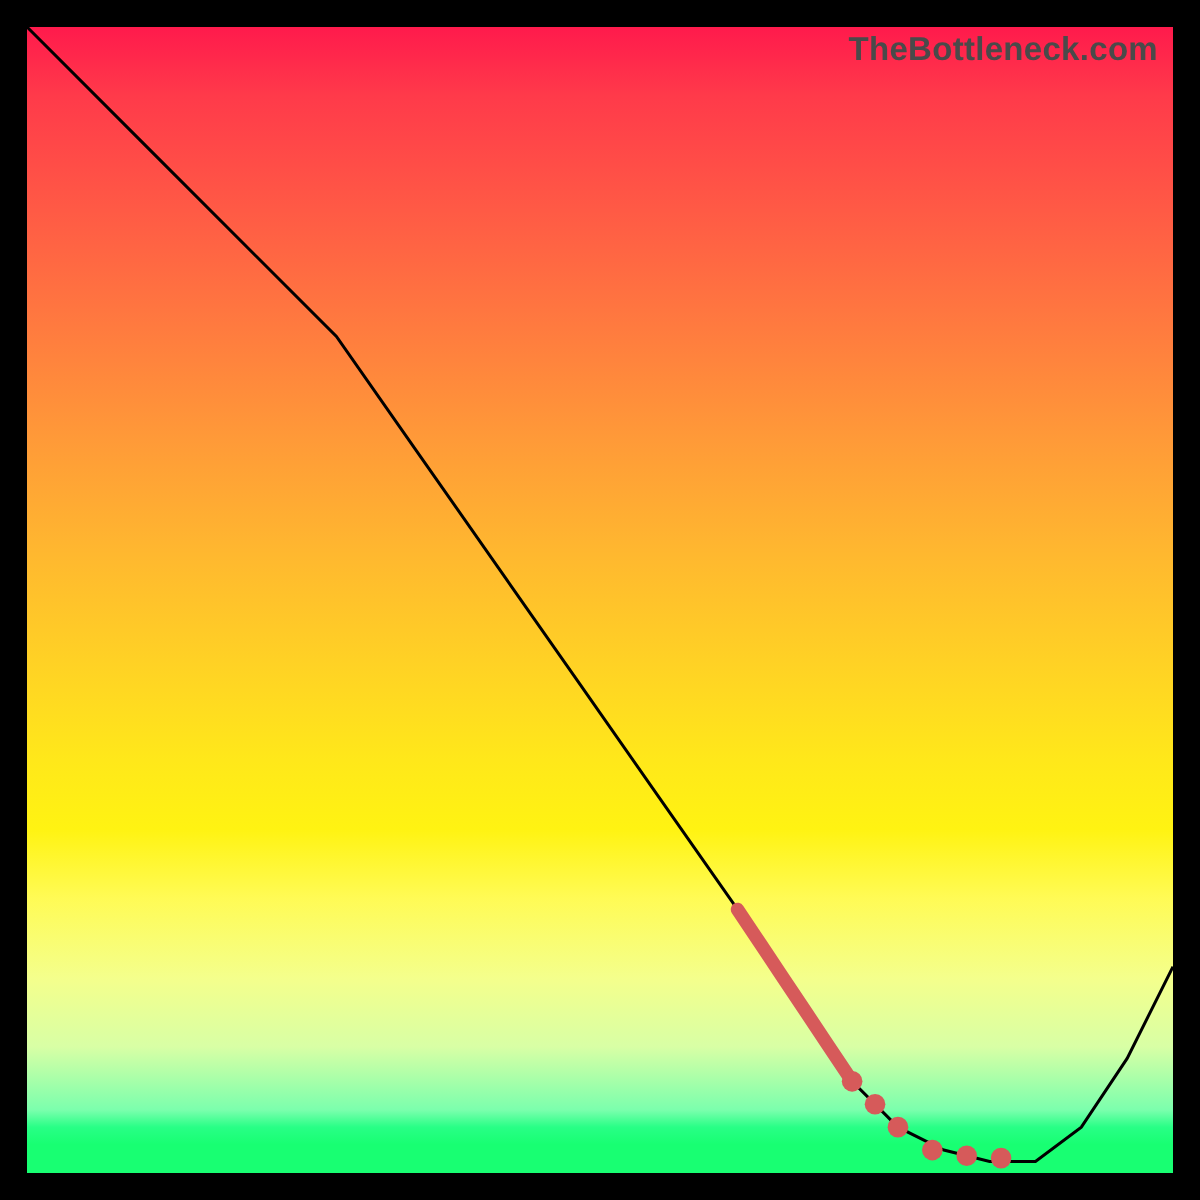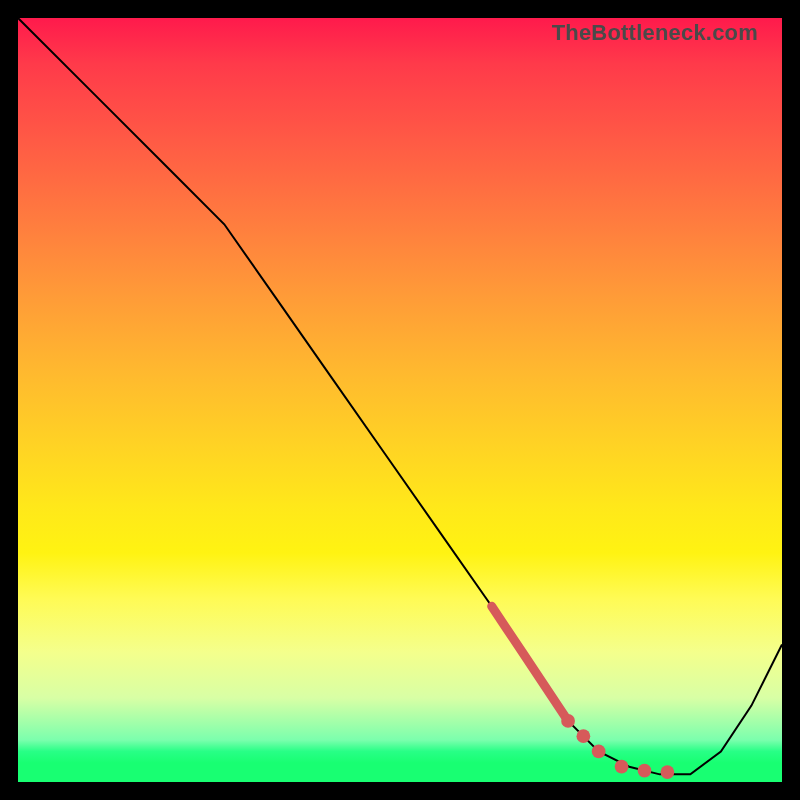--- a/index.html
+++ b/index.html
@@ -41,21 +41,21 @@
       #d8ffa5 89%,
       #7bffad 94.5%,
       #28ff86 96%,
       #18ff72 97.5%,
       #18ff72 100%
     );
   }
   .watermark {
     position: absolute;
     top: 2px;
-    right: 24px;
+    right: 10px;
     color: #4a4a4a;
     font-size: 22px;
     font-weight: 600;
     letter-spacing: 0.2px;
     user-select: none;
   }
   svg.overlay {
     position: absolute;
     left: 0;
     top: 0;

